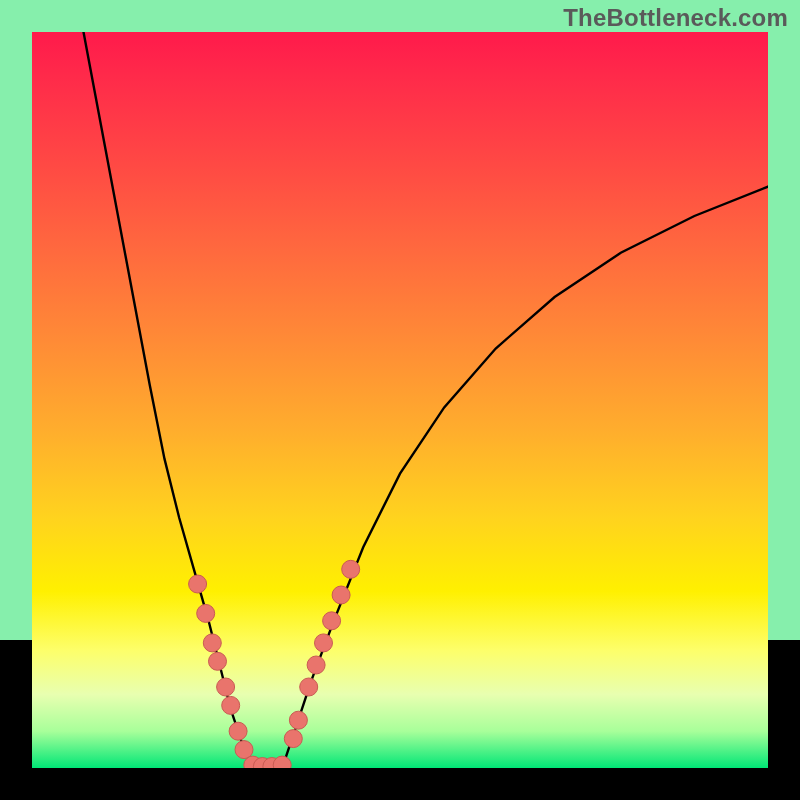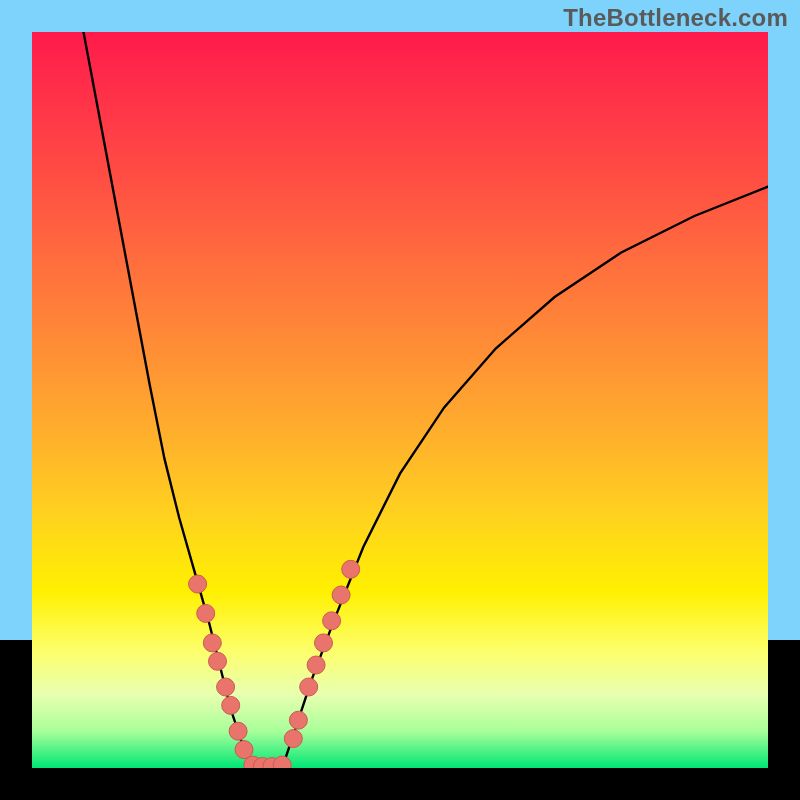--- a/index.html
+++ b/index.html
@@ -7,21 +7,21 @@
     padding: 0;
     width: 800px;
     height: 800px;
     background: #000;
     overflow: hidden;
   }
   .stage {
     position: relative;
     width: 800px;
     height: 640px;
-    background: #7dd3fc;
+    background: #86efac;
   }
   .plot {
     position: absolute;
     left: 32px;
     top: 32px;
     width: 736px;
     height: 736px;
     background: linear-gradient(to bottom,
       #ff1a4b 0%,
       #ff2a4a 6%,

